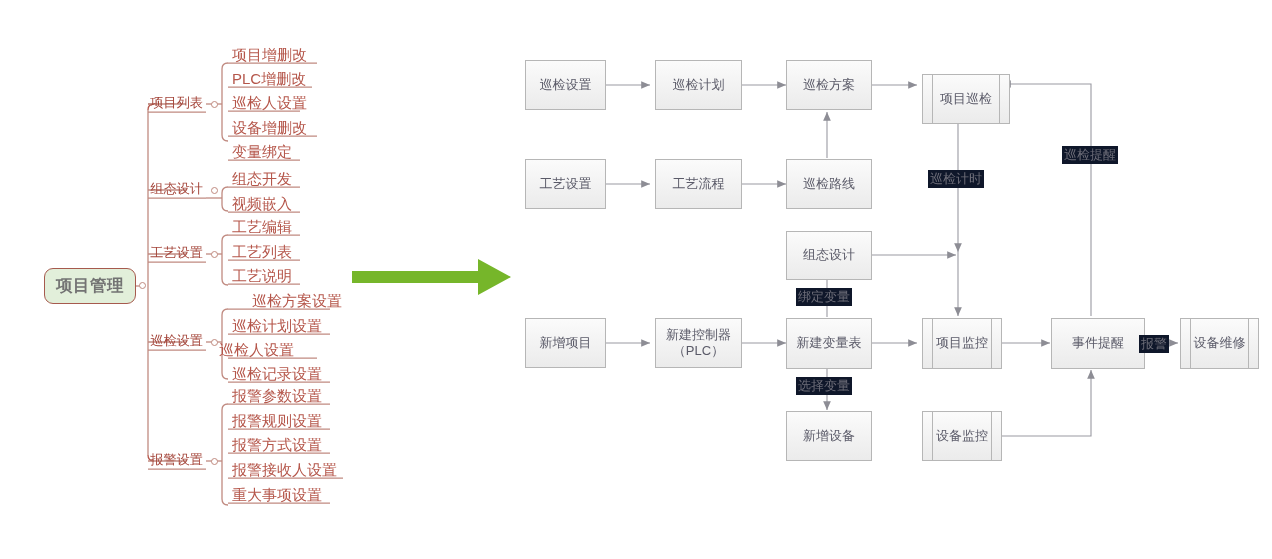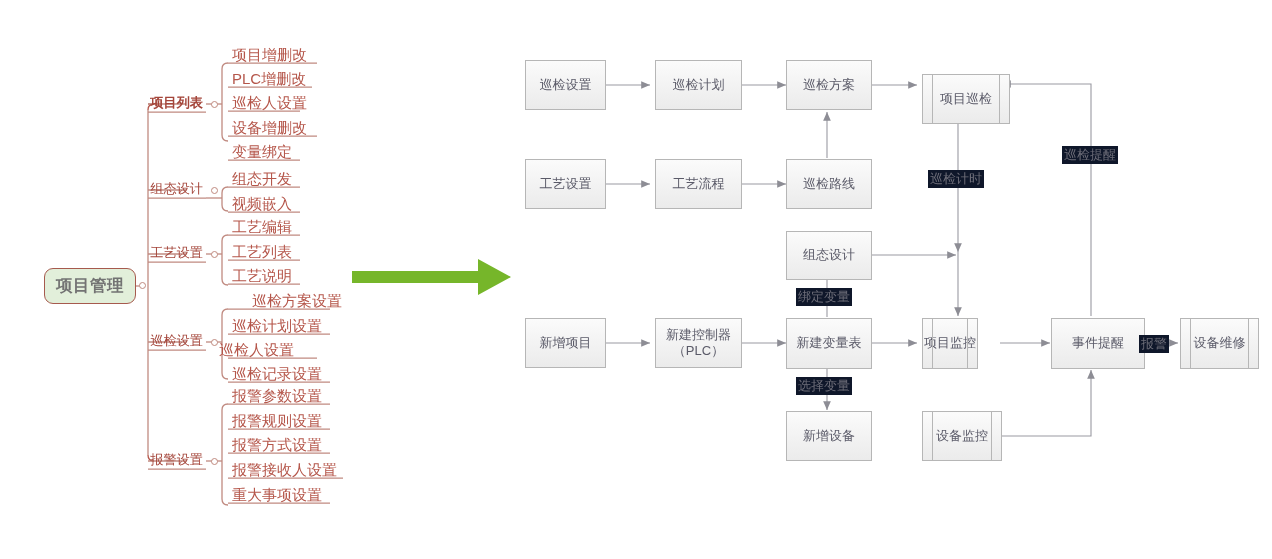--- a/index.html
+++ b/index.html
@@ -171,21 +171,21 @@
         <path d="M228 478 L343 478"></path>
         <path d="M228 503 L330 503"></path>
       </g>
     </svg>
 
     <div class="mm-root" style="left:44px; top:268px; width:92px; height:36px;">
       <span>项目管理</span>
     </div>
     <div class="mm-dot" style="left:139px; top:282px;"></div>
 
-    <div class="mm-branch" style="left:143px; top:94px; width:60px;font-weight:bold;">
+    <div class="mm-branch" style="left:143px; top:94px; width:60px;">
       <span>项目列表</span>
     </div>
     <div class="mm-dot" style="left:211px; top:101px;"></div>
 
     <div class="mm-branch" style="left:143px; top:180px; width:60px;">
       <span>组态设计</span>
     </div>
     <div class="mm-dot" style="left:211px; top:187px;"></div>
 
     <div class="mm-branch" style="left:143px; top:244px; width:60px;">
@@ -301,21 +301,21 @@
     <div class="fbox" style="left:655px; top:318px; width:87px; height:50px;">
       <span>新建控制器
 （PLC）</span>
     </div>
     <div class="fbox" style="left:525px; top:318px; width:81px; height:50px;">
       <span>新增项目</span>
     </div>
     <div class="fbox" style="left:786px; top:318px; width:86px; height:51px;">
       <span>新建变量表</span>
     </div>
-    <div class="fbox pre" style="left:922px; top:318px; width:56px; height:51px;">
+    <div class="fbox pre" style="left:922px; top:318px; width:80px; height:51px;">
       <span>项目监控</span>
     </div>
     <div class="fbox" style="left:1051px; top:318px; width:94px; height:51px;">
       <span>事件提醒</span>
     </div>
     <div class="fbox pre" style="left:1180px; top:318px; width:79px; height:51px;">
       <span>设备维修</span>
     </div>
 
     <div class="fbox" style="left:786px; top:411px; width:86px; height:50px;">

